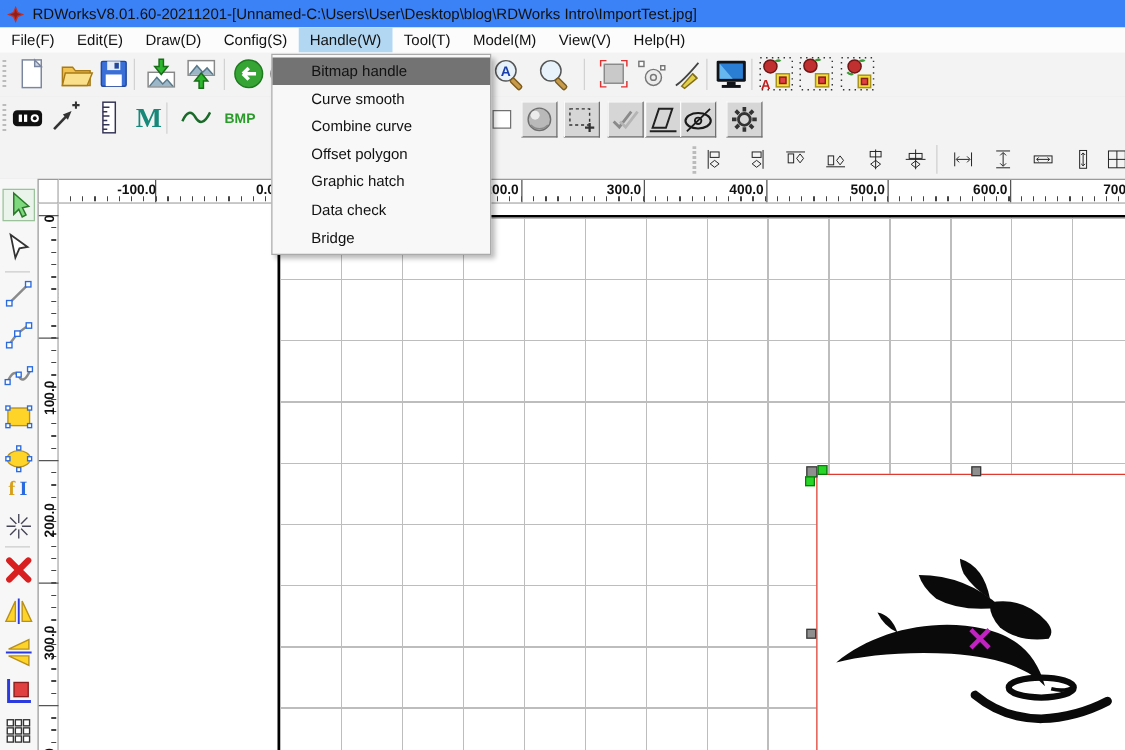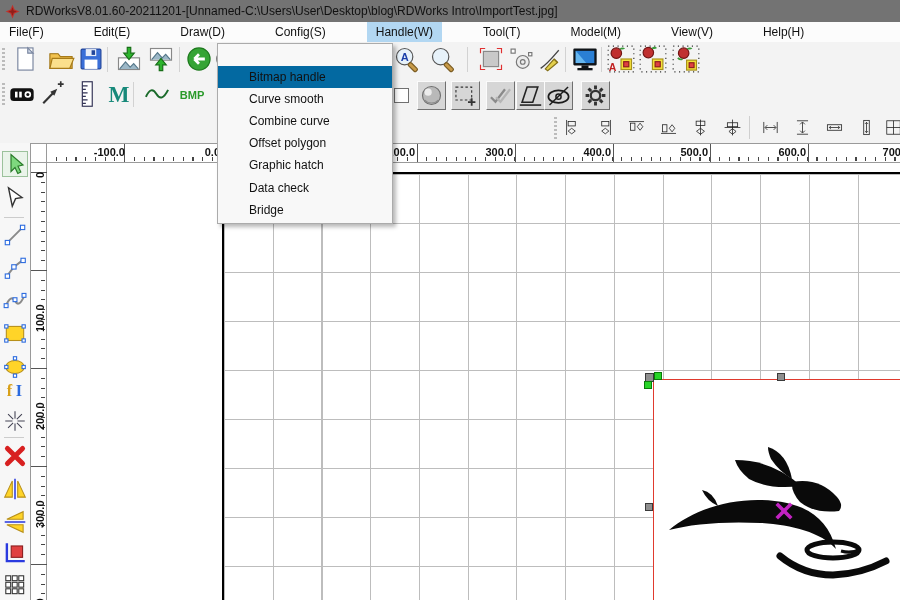--- a/index.html
+++ b/index.html
@@ -1,24 +1,24 @@
 <!DOCTYPE html>
 <html><head>
 <meta charset="utf-8">
 <style>
   html,body{margin:0;padding:0;background:#777;}
   .app{position:relative;width:900px;height:600px;background:#fff;overflow:hidden;
        font-family:"Liberation Sans",sans-serif;color:#111;}
   
-  .titlebar{position:absolute;left:0;top:0;width:900px;height:22px;background:#737373;
+  .titlebar{position:absolute;left:0;top:0;width:900px;height:22px;background:#3b82f6;
             display:flex;align-items:center;font-size:12px;white-space:nowrap;}
   .app-logo{width:15px;height:15px;margin:0 6px 0 5px;flex:0 0 auto;}
   
   .menubar{position:absolute;left:0;top:22px;width:900px;height:20px;background:#fcfcfc;
-           display:flex;font-size:12px;gap:32px;}
+           display:flex;font-size:12px;}
   .menu-item{padding:0 9px;display:flex;align-items:center;cursor:default;}
   .menu-item.active{background:#b2d7f2;}
   
   .toolbar1{position:absolute;left:0;top:42px;width:900px;height:35px;background:#f3f3f3;
             border-bottom:1px solid #e2e2e2;}
   .toolbar2{position:absolute;left:0;top:77px;width:900px;height:35px;background:#f3f3f3;
             border-bottom:1px solid #e2e2e2;}
   .tb-icon{position:absolute;top:3px;width:28px;height:28px;}
   .tb-icon svg{width:100%;height:100%;}
   .tb-btn{background:#d6d6d6;border:1px solid;border-color:#fbfbfb #6f6f6f #6f6f6f #fbfbfb;
@@ -74,21 +74,21 @@
            border-right:1px solid #ddd;}
   .tool-item{position:absolute;left:2px;width:26px;height:26px;}
   .tool-item svg{width:100%;height:100%;}
   .tool-item.active{background:#eaf4ea;border:1px solid #9cc29c;box-sizing:border-box;}
   .tool-sep{position:absolute;left:4px;width:20px;height:1px;background:#ccc;}
   
   .dropdown{position:absolute;left:217px;top:43px;width:176px;background:#f8f8f8;
             border:1px solid #ababab;box-shadow:3px 3px 4px rgba(0,0,0,.28);z-index:10;
             padding:2px 0;box-sizing:border-box;}
   .dd-item{height:22.1px;display:flex;align-items:center;padding-left:31px;font-size:12px;}
-  .dd-item.hl{background:#0369a1;margin-top:20px;}
+  .dd-item.hl{background:#737373;}
 </style>
 </head>
 <body>
 
 <div class="app">
 
   <div class="titlebar">
     <svg class="app-logo" viewBox="0 0 24 24">
       <path d="M12 1 L15.2 8.8 L23 12 L15.2 15.2 L12 23 L8.8 15.2 L1 12 L8.8 8.8 Z" fill="#c0302a"></path>
       <path d="M12 5 L13.8 10.2 L19 12 L13.8 13.8 L12 19 L10.2 13.8 L5 12 L10.2 10.2 Z" fill="#8f1f1a"></path>

